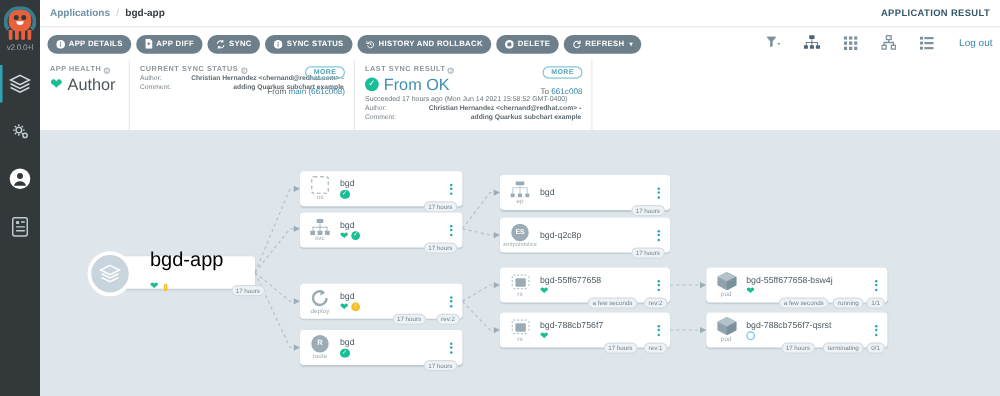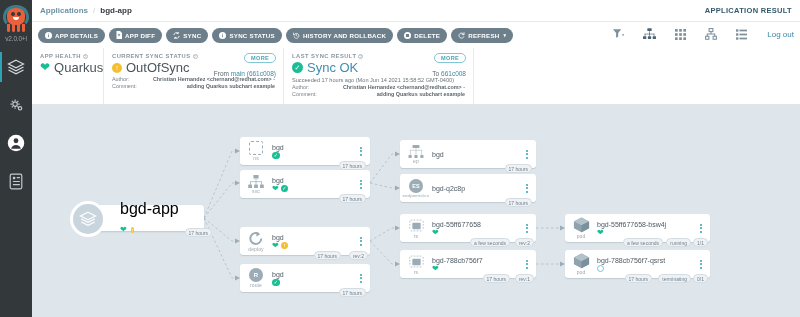--- a/index.html
+++ b/index.html
@@ -354,34 +354,30 @@
 
   <div class="status">
 
     <div class="scell" style="width:72px;">
       <div class="slabel">
         <span>APP HEALTH</span>
         <span class="qmark">?</span>
       </div>
       <div class="sval">
         <span class="heart">❤</span>
-        <span>Quarkus</span>
+        <span>Author</span>
       </div>
     </div>
 
     <div class="scell" style="width:180px;">
       <div class="slabel">
         <span>CURRENT SYNC STATUS</span>
         <span class="qmark">?</span>
       </div>
       <div class="more">MORE</div>
-      <div class="sval">
-        <span class="arrowbadge">↑</span>
-        <span>OutOfSync</span>
-      </div>
       <div class="revline">
         <span>From</span>
         <b>main (661c008)</b>
       </div>
       <div class="kv">
         <span class="k">Author:</span>
         <span class="v">Christian Hernandez &lt;chernand@redhat.com&gt; -</span>
       </div>
       <div class="kv">
         <span class="k">Comment:</span>
@@ -390,21 +386,21 @@
     </div>
 
     <div class="scell" style="width:190px;">
       <div class="slabel">
         <span>LAST SYNC RESULT</span>
         <span class="qmark">?</span>
       </div>
       <div class="more">MORE</div>
       <div class="sval syncok">
         <span class="okbadge">✓</span>
-        <span>Sync OK</span>
+        <span>From OK</span>
       </div>
       <div class="revline">
         <span>To</span>
         <b>661c008</b>
       </div>
       <div class="subline">Succeeded 17 hours ago (Mon Jun 14 2021 15:58:52 GMT-0400)</div>
       <div class="kv">
         <span class="k">Author:</span>
         <span class="v">Christian Hernandez &lt;chernand@redhat.com&gt; -</span>
       </div>

